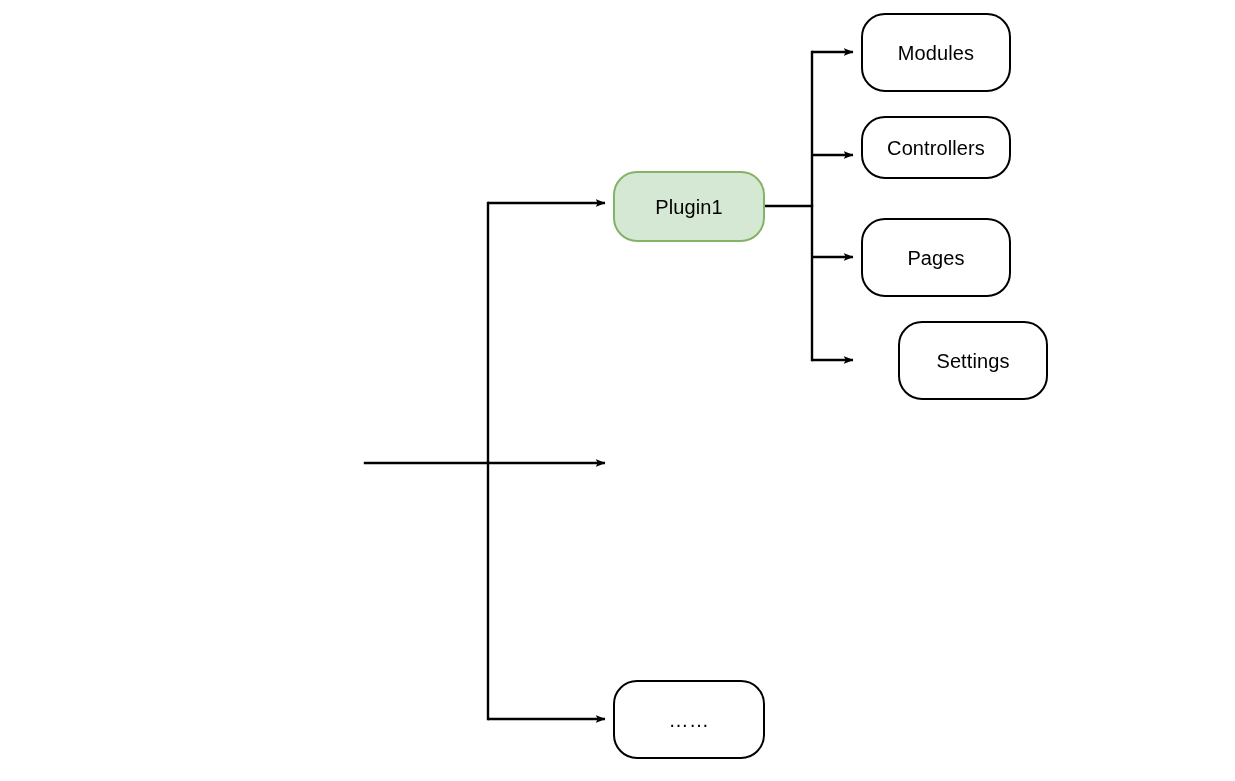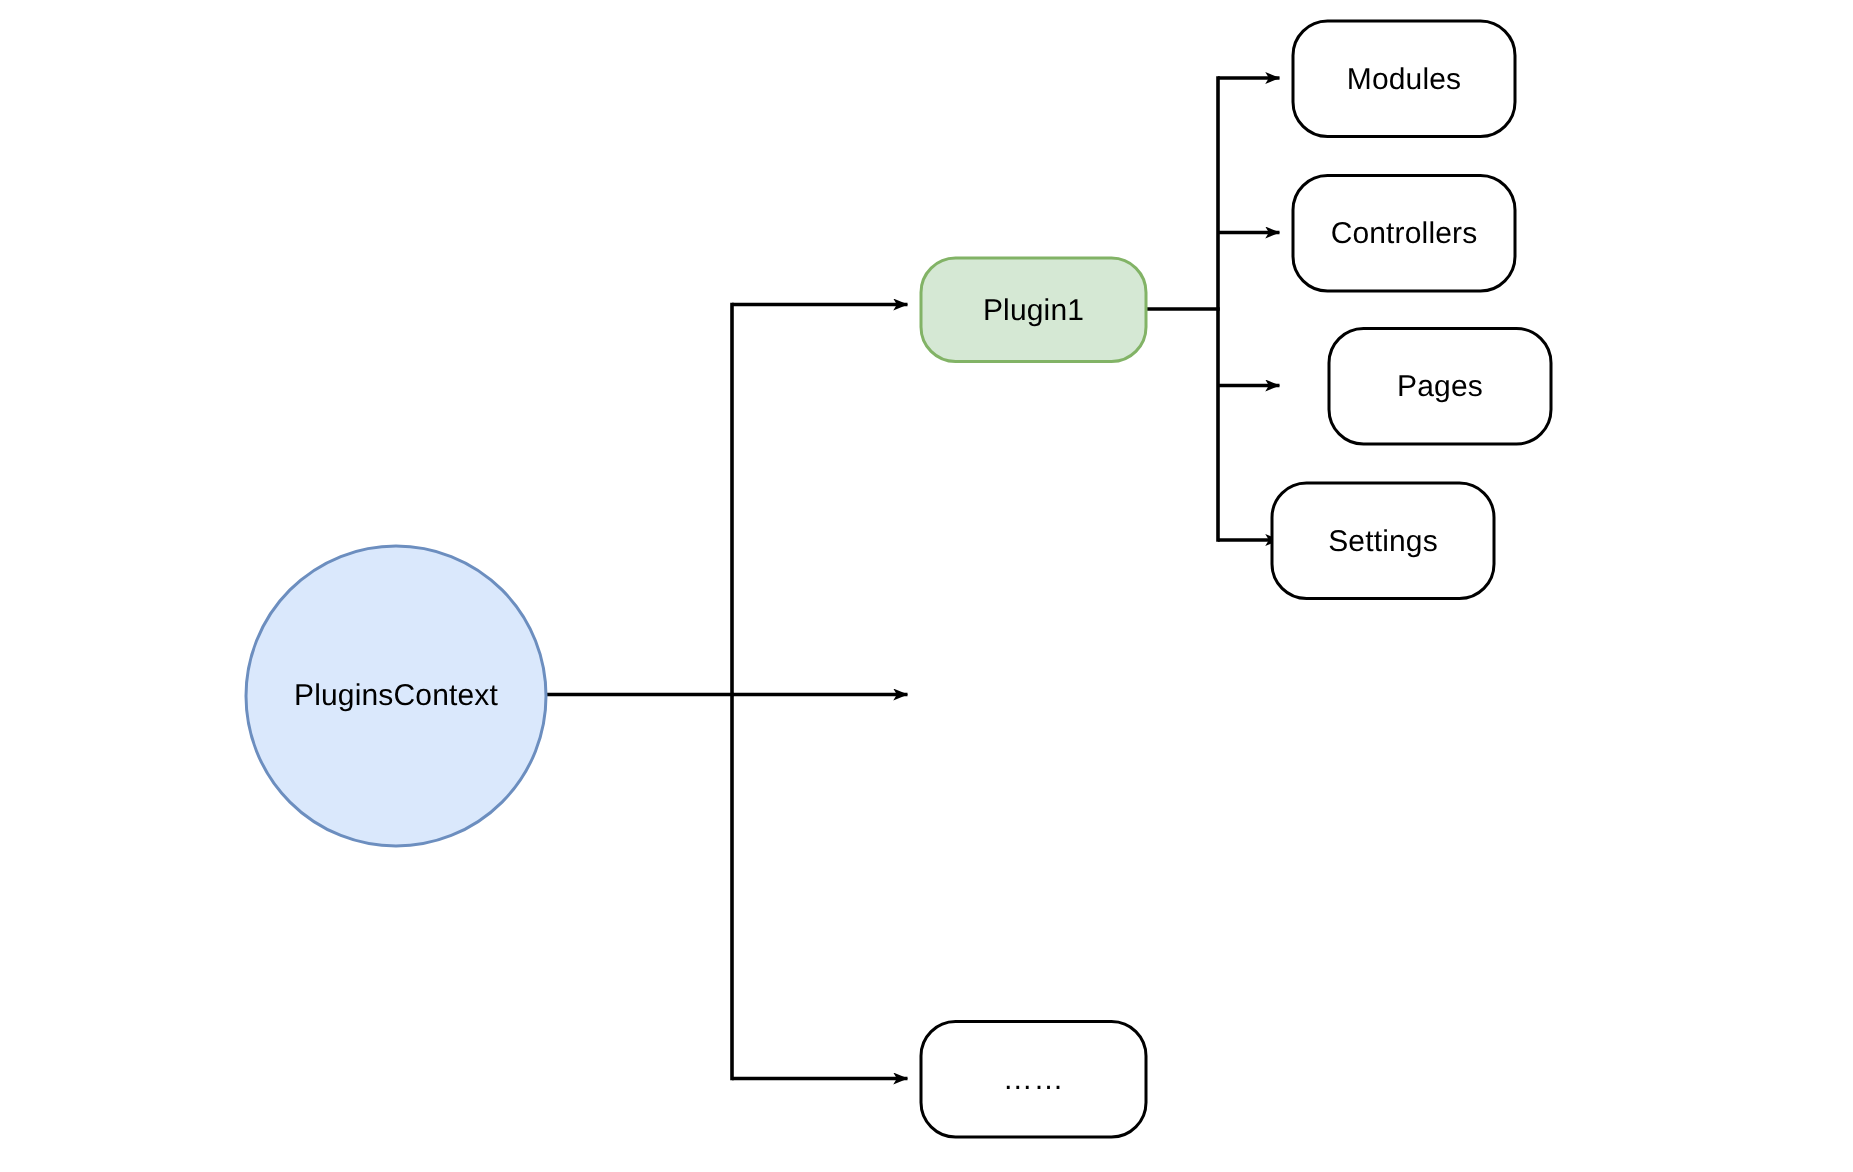--- a/index.html
+++ b/index.html
@@ -88,49 +88,45 @@
 
     <path d="M 812 52 L 853 52" fill="none" stroke="#000000" stroke-width="2.4" marker-end="url(#arrowhead)"></path>
 
     <path d="M 812 155 L 853 155" fill="none" stroke="#000000" stroke-width="2.4" marker-end="url(#arrowhead)"></path>
 
     <path d="M 812 257 L 853 257" fill="none" stroke="#000000" stroke-width="2.4" marker-end="url(#arrowhead)"></path>
 
     <path d="M 812 360 L 853 360" fill="none" stroke="#000000" stroke-width="2.4" marker-end="url(#arrowhead)"></path>
   </svg>
 
-  <div class="node node-ellipse" style="left:163px; top:363px; width:202px; height:202px;
-              background:#dae8fc; border-color:#6c8ebf;">
-    <span class="node-label">PluginsContext</span>
-  </div>
 
   <div class="node node-rect" style="left:613px; top:171px; width:152px; height:71px;
               background:#d5e8d4; border-color:#82b366;">
     <span class="node-label">Plugin1</span>
   </div>
 
 
   <div class="node node-rect" style="left:613px; top:680px; width:152px; height:79px;
               background:#ffffff; border-color:#000000;">
     <span class="node-label dots-label">……</span>
   </div>
 
   <div class="node node-rect" style="left:861px; top:13px; width:150px; height:79px;
               background:#ffffff; border-color:#000000;">
     <span class="node-label">Modules</span>
   </div>
 
-  <div class="node node-rect" style="left:861px; top:116px; width:150px; height:79px;
+  <div class="node node-rect" style="left:861px; top:116px; width:150px; height:63px;
               background:#ffffff; border-color:#000000;">
     <span class="node-label">Controllers</span>
   </div>
 
   <div class="node node-rect" style="left:861px; top:218px; width:150px; height:79px;
-              background:#ffffff; border-color:#000000;margin-left:24px;">
+              background:#ffffff; border-color:#000000;">
     <span class="node-label">Pages</span>
   </div>
 
-  <div class="node node-rect" style="left:847px; top:321px; width:150px; height:79px;
+  <div class="node node-rect" style="left:898px; top:321px; width:150px; height:79px;
               background:#ffffff; border-color:#000000;">
     <span class="node-label">Settings</span>
   </div>
 
 </div>
 
 </body></html>

